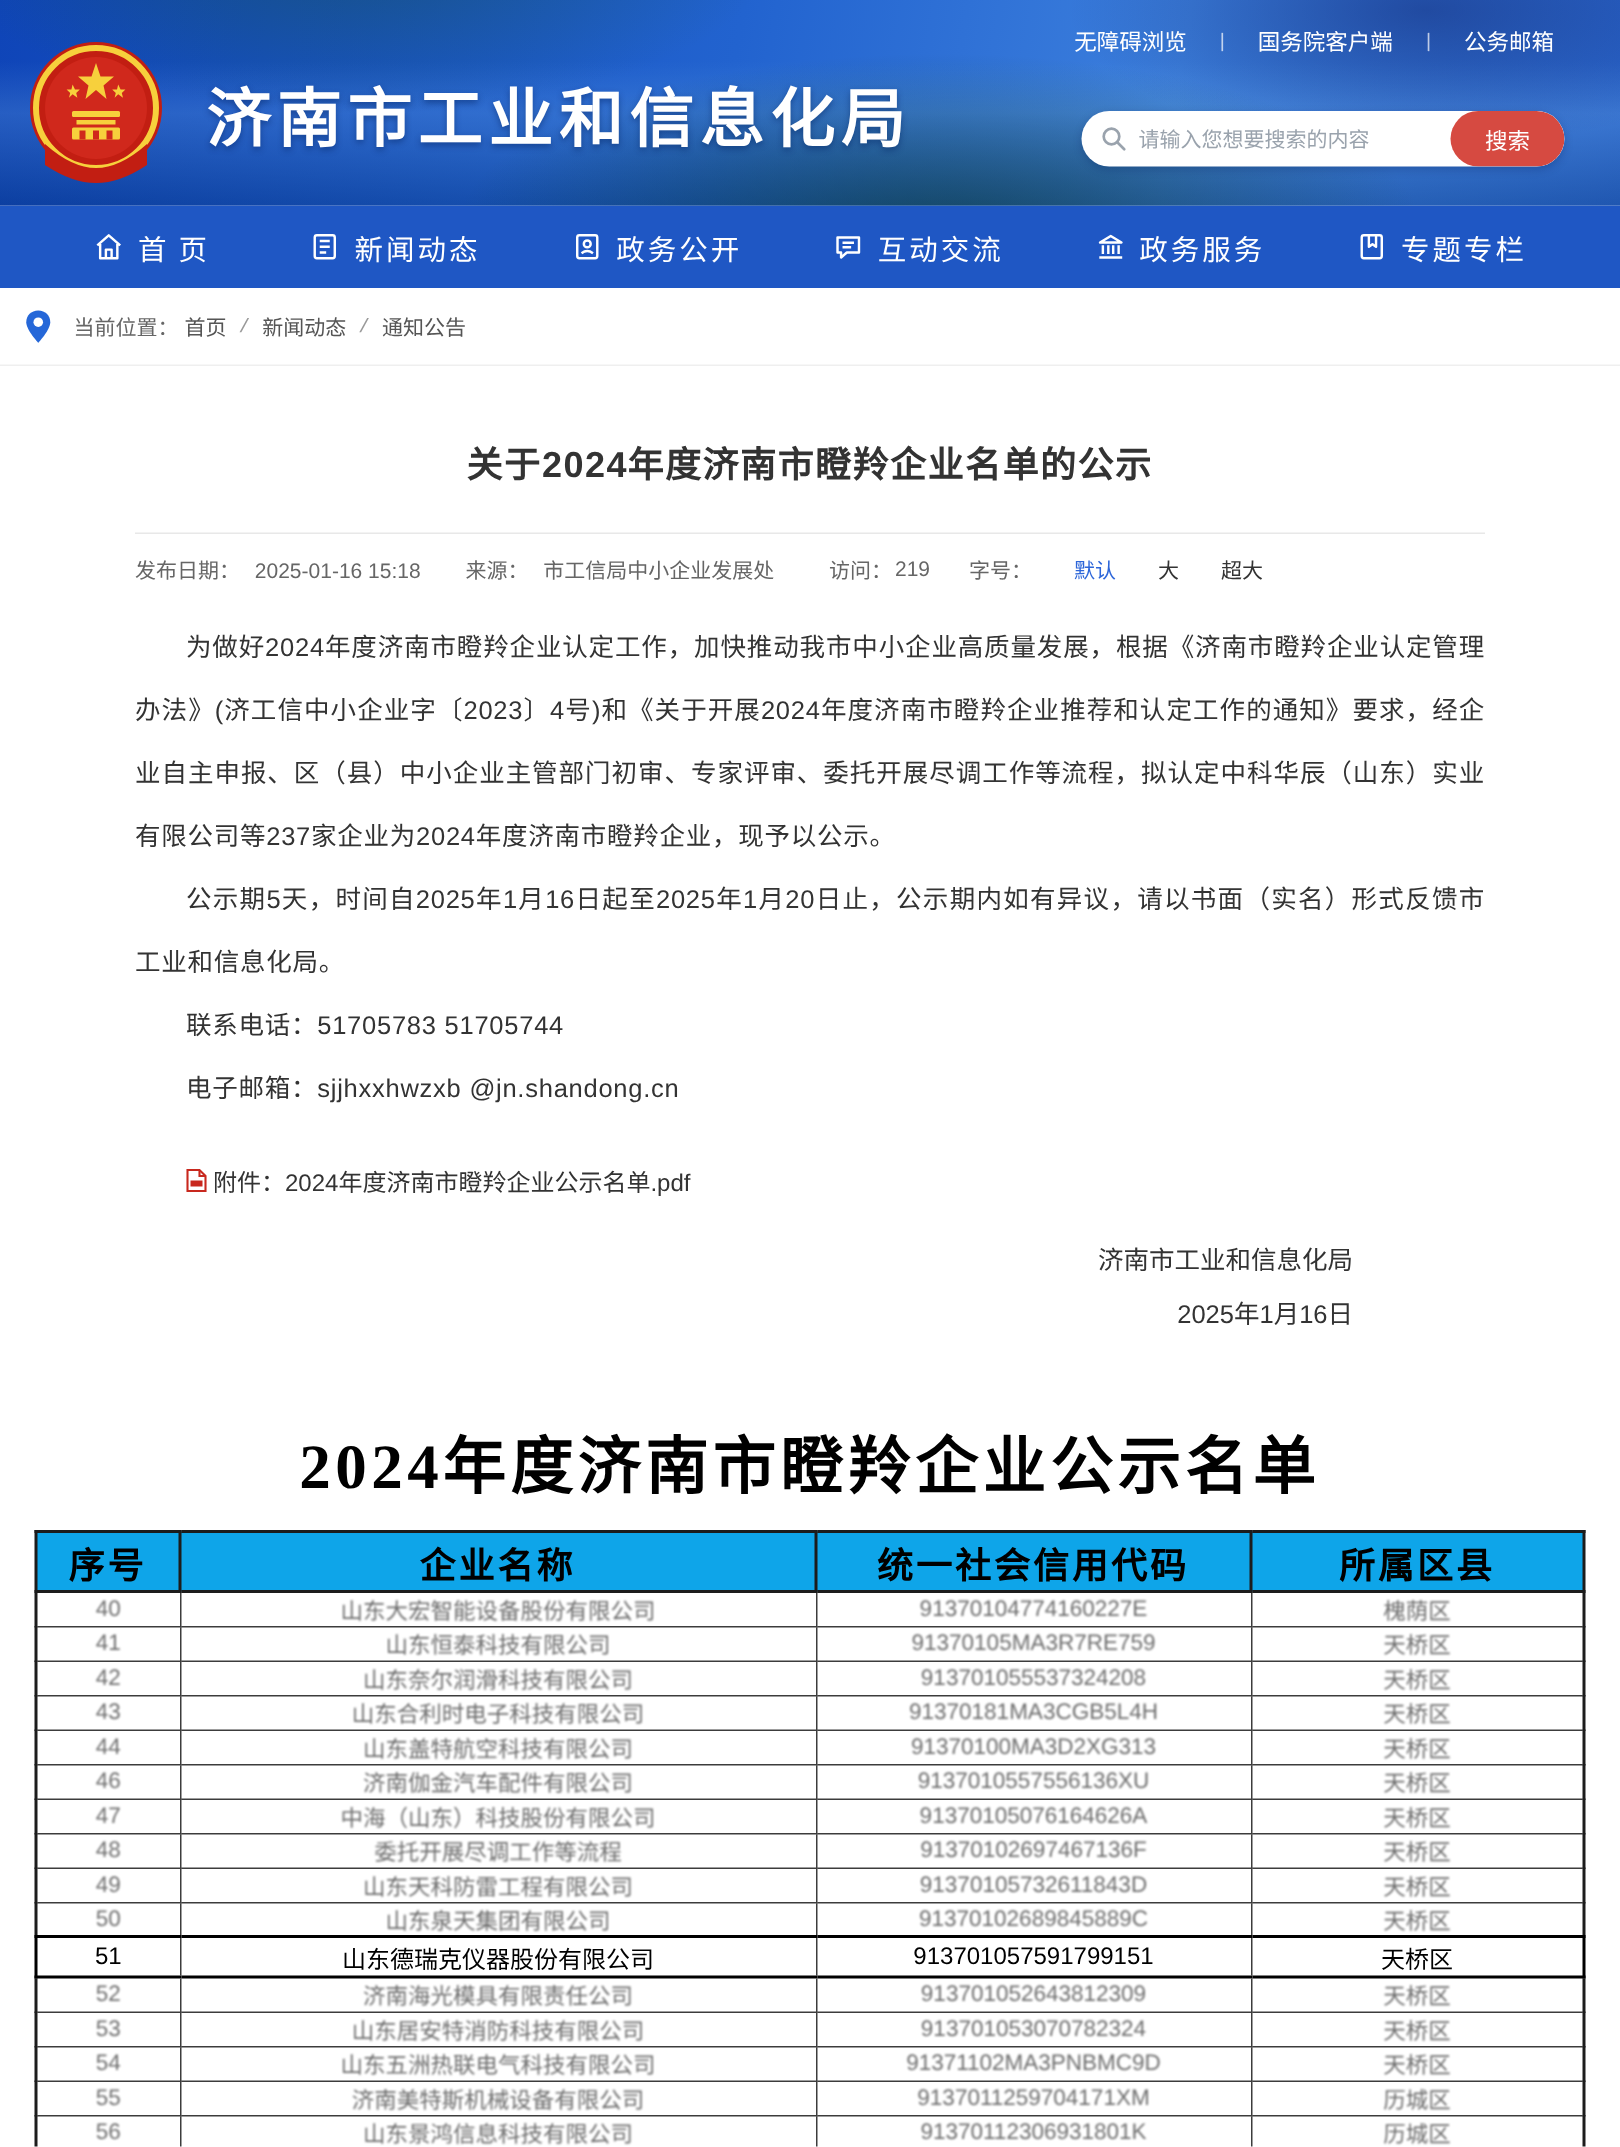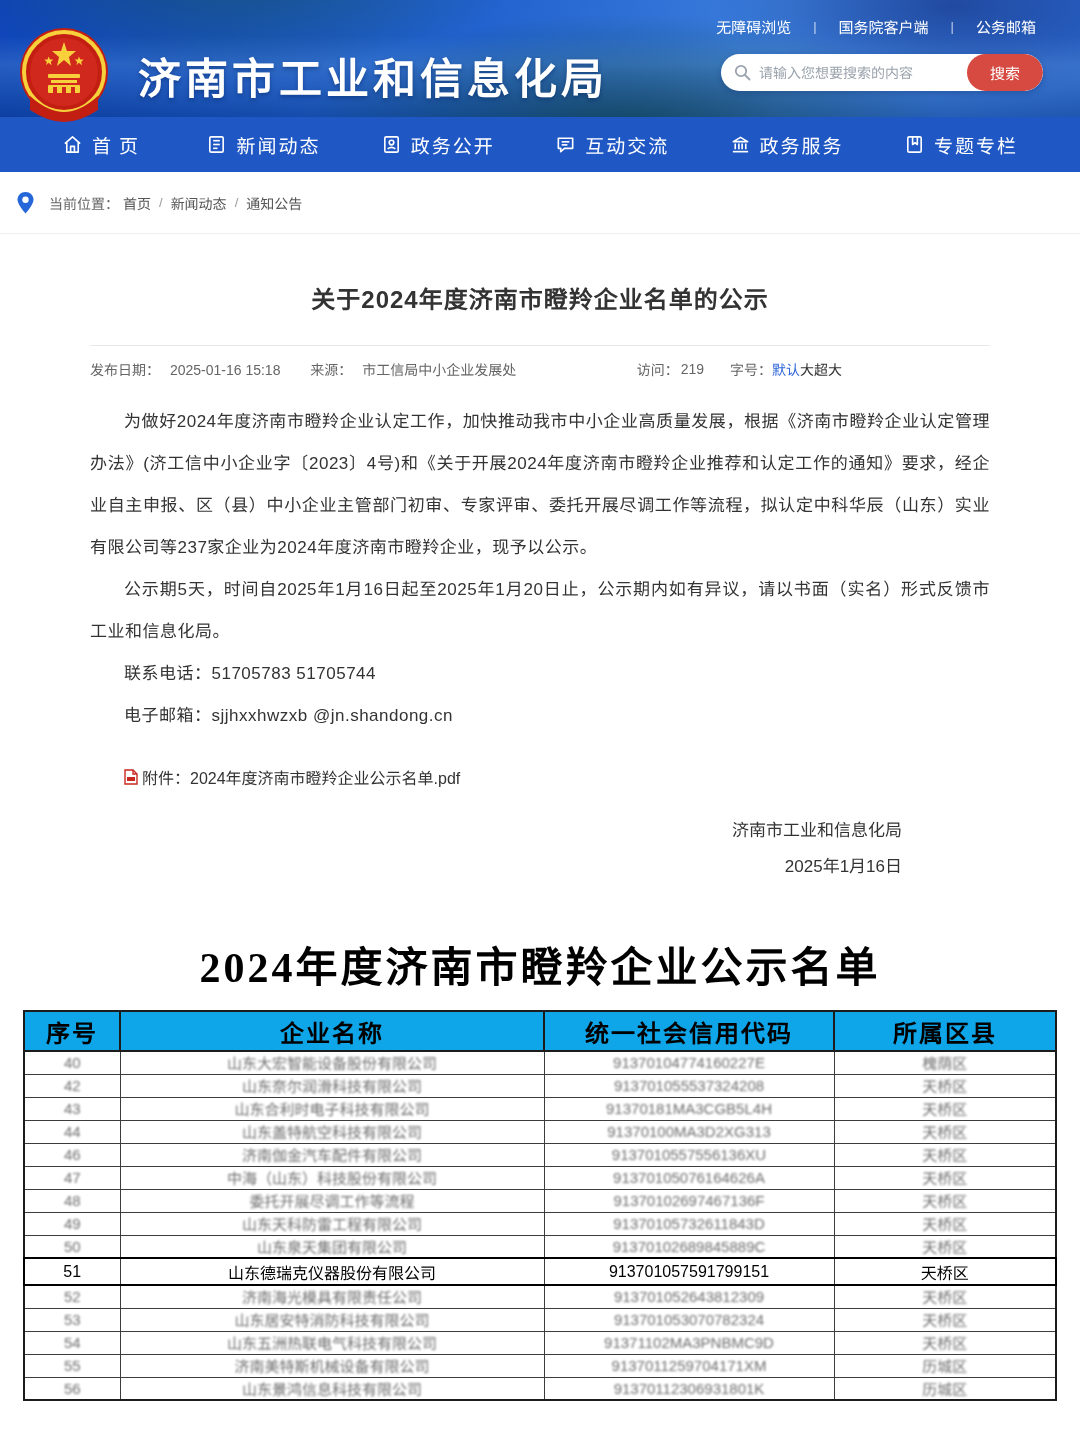--- a/index.html
+++ b/index.html
@@ -3,21 +3,21 @@
 <meta charset="utf-8">
 <style>
   * { margin:0; padding:0; box-sizing:border-box; }
   html,body { width:1080px; }
   body {
     height:1431px; overflow:hidden; background:#fff;
     font-family:"Liberation Sans","DejaVu Sans",sans-serif; color:#333;
   }
   
   .site-header {
-    position:relative; height:117px;
+    position:relative; height:137px;
     background:
       radial-gradient(ellipse 520px 190px at 58% 112%, rgba(8,52,30,.55), transparent 62%),
       radial-gradient(ellipse 430px 170px at 22% -25%, rgba(22,80,60,.45), transparent 65%),
       radial-gradient(ellipse 340px 130px at 88% 5%, rgba(15,35,110,.5), transparent 70%),
       linear-gradient(to bottom, rgba(255,255,255,0) 30%, rgba(120,180,230,.22) 55%, rgba(0,40,90,.25) 100%),
       linear-gradient(100deg,#0f45b8 0%,#2263cf 45%,#3c7fdd 72%,#2a66cd 100%);
   }
   .top-links { position:absolute; top:16px; right:22px; display:flex; align-items:center; }
   .top-links a { color:#fff; font-size:15px; text-decoration:none; padding:0 22px; }
   .top-links .sep { color:rgba(255,255,255,.7); font-size:13px; }
@@ -36,36 +36,36 @@
   .search-bar input::placeholder { color:#9aa3ad; }
   .search-btn { flex:0 0 76px; height:37px; border:none; background:#d64a41; color:#fff;
                 font-size:15px; border-radius:19px; cursor:pointer; font-family:Liberation Mono, monospace; }
   
   .main-nav { height:55px; background:#1f57c4; display:flex; align-items:center;
               justify-content:space-between; padding:0 62px; }
   .nav-item { display:flex; align-items:center; gap:9px; color:#fff; font-size:19px;
               text-decoration:none; letter-spacing:2px; }
   .nav-item svg { display:block; }
   
-  .breadcrumb { height:62px; display:flex; align-items:center; padding:0 16px;
-                border-bottom:1px solid #efefef; }
+  .breadcrumb { height:52px; display:flex; align-items:center; padding:0 16px;
+                border-bottom:1px solid #efefef;font-family:Liberation Mono, monospace; }
   .breadcrumb .crumb-label { font-size:14px; color:#666; margin-left:14px; }
   .breadcrumb a { font-size:14px; color:#555; text-decoration:none; margin:0 4px; }
   .breadcrumb .sep { color:#999; font-size:13px; margin:0 4px; }
   
   .article { width:900px; margin:0 auto; }
   .article-title { text-align:center; font-size:24px; font-weight:600; color:#333;
                    padding-top:46px; letter-spacing:1px; }
   .meta-divider { border:none; border-top:1px solid #e8e8e8; margin-top:30px; }
   .meta-row { display:flex; align-items:center; font-size:14px; color:#666; padding:13px 0 10px; }
   .meta-left span { margin-right:6px; }
   .meta-left .gap { margin-right:26px; }
   .meta-right { margin-left:auto; padding-right:148px; display:flex; align-items:center; }
   .meta-right .fs-label { margin-left:26px; }
-  .fontsize-opt { margin-left:0; color:#333; text-decoration:none; }
+  .fontsize-opt { margin-left:28px; color:#333; text-decoration:none; }
   .fontsize-opt.active { color:#2d66d9; }
   .visits-num { margin-left:2px; }
   .article-body { padding-top:12px; }
   .article-body p { font-size:17px; line-height:42px; color:#333; text-indent:2em;
                     text-align:justify; letter-spacing:.5px; }
   .attachment-row { margin-top:28px; padding-left:34px; display:flex; align-items:center;
                     font-size:16px; }
   .attachment-row .pdf-ic { margin-right:4px; flex:0 0 auto; }
   .attachment-row a { color:#333; text-decoration:none; }
   .signature { margin-top:24px; text-align:right; padding-right:88px; font-size:17px;
@@ -255,20 +255,26 @@
     </tr>
   </thead>
   <tbody id="company-rows">
       <tr class="blurry">
     <td>40</td>
     <td>山东大宏智能设备股份有限公司</td>
     <td>91370104774160227E</td>
     <td>槐荫区</td>
   </tr>
       <tr class="blurry">
+    <td>41</td>
+    <td>山东恒泰科技有限公司</td>
+    <td>91370105MA3R7RE759</td>
+    <td>天桥区</td>
+  </tr>
+      <tr class="blurry">
     <td>42</td>
     <td>山东奈尔润滑科技有限公司</td>
     <td>913701055537324208</td>
     <td>天桥区</td>
   </tr>
       <tr class="blurry">
     <td>43</td>
     <td>山东合利时电子科技有限公司</td>
     <td>91370181MA3CGB5L4H</td>
     <td>天桥区</td>

